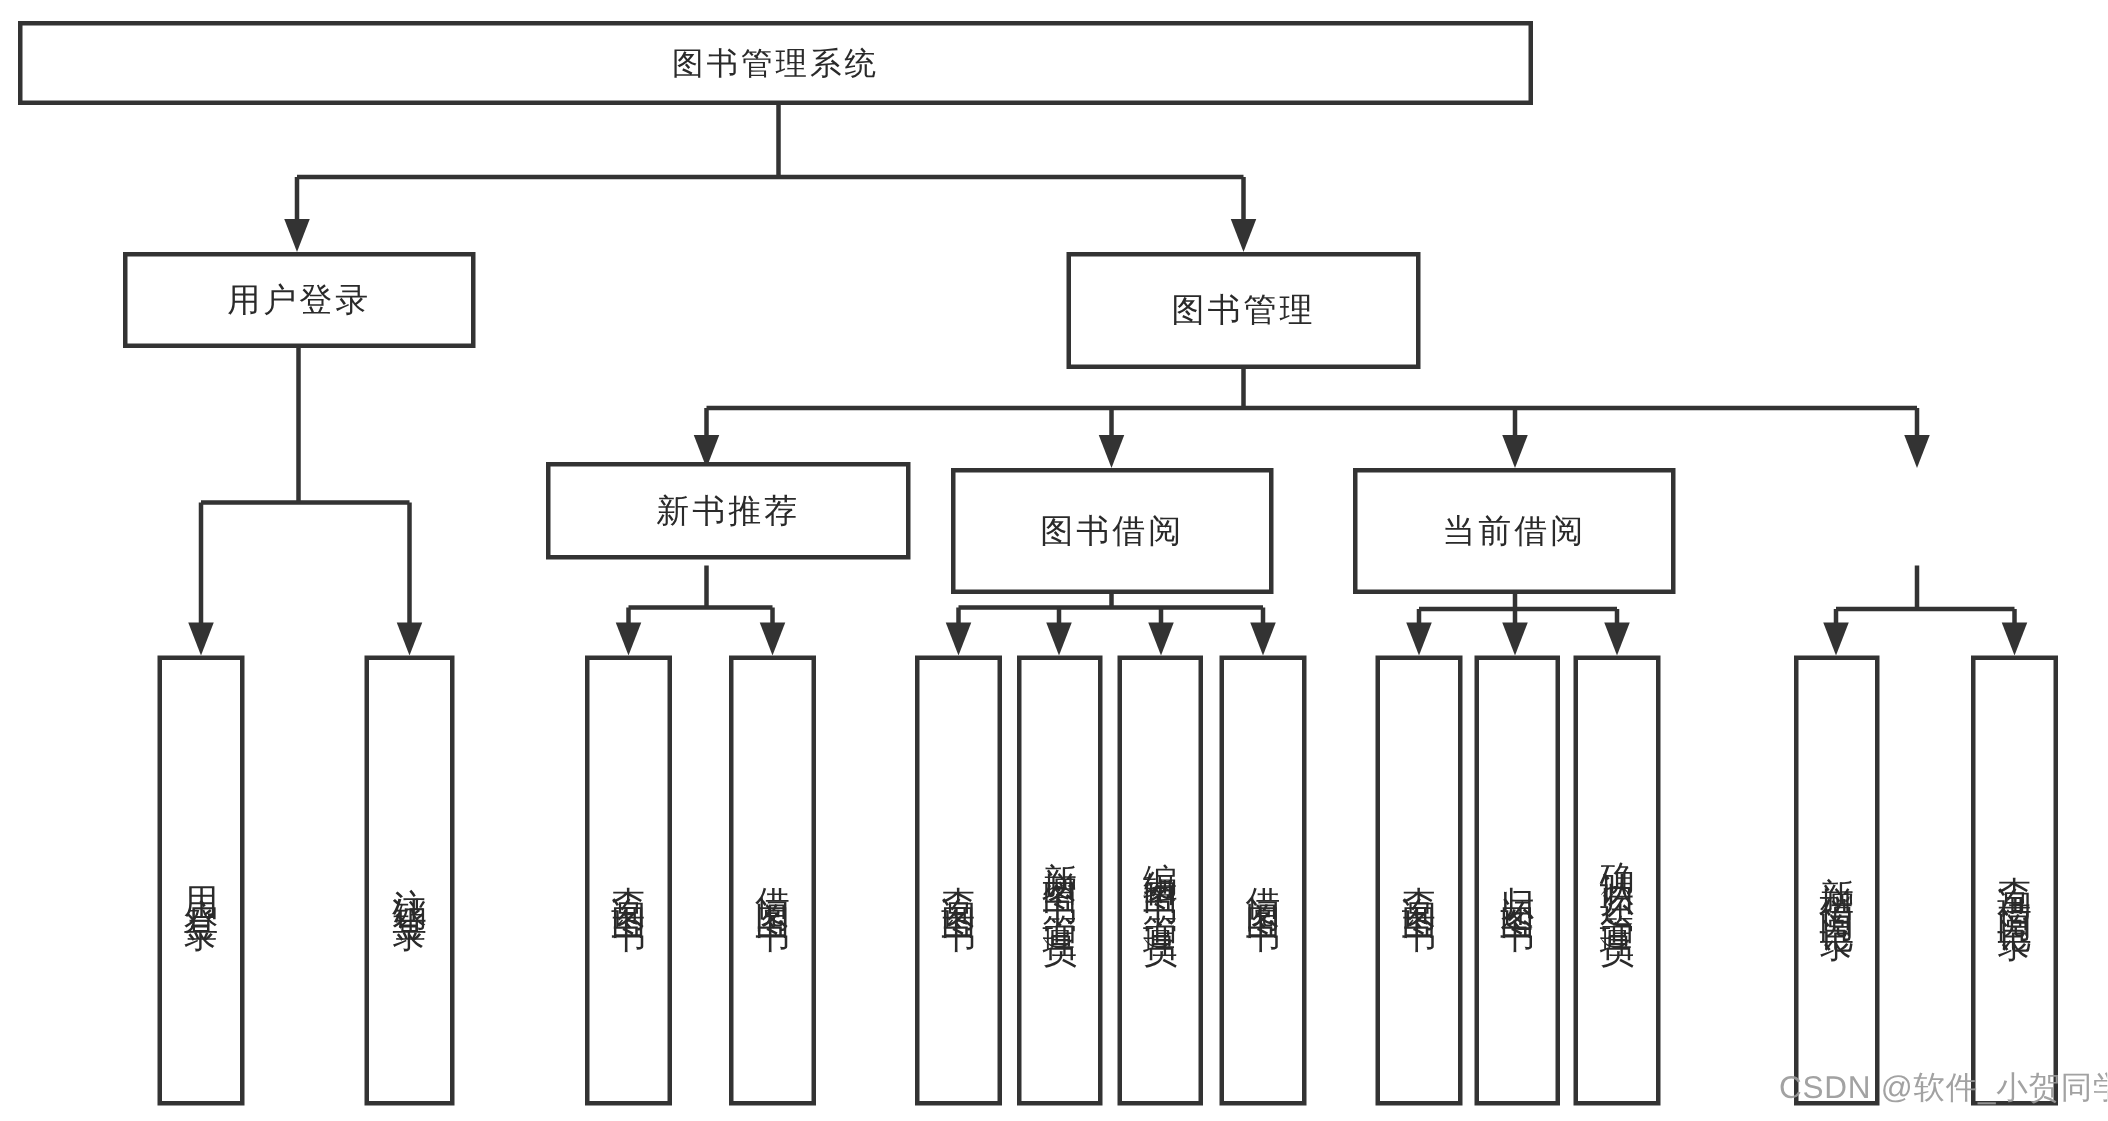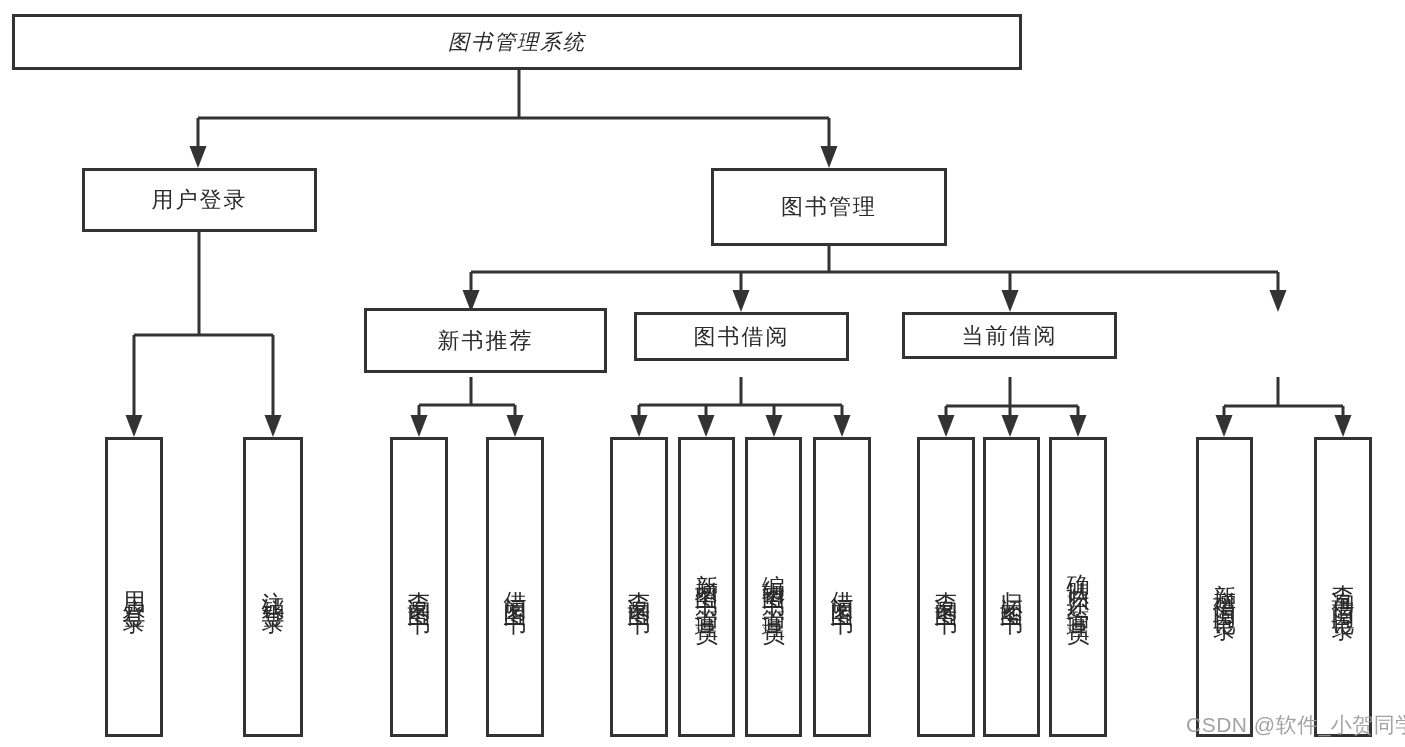--- a/index.html
+++ b/index.html
@@ -19,21 +19,21 @@
     border:3px solid #333333;
     display:flex;align-items:center;justify-content:center;
     z-index:2;
   }
   .hlbl{
     font-size:22px;
     letter-spacing:2px;
     color:#2a2a2a;
     white-space:nowrap;
   }
-  .root .hlbl{font-size:21px;font-style:italic;}
+  .root .hlbl{font-size:21px;}
   .vbox .vlbl{
     writing-mode:vertical-rl;
     text-orientation:mixed;
     font-size:23px;
     letter-spacing:7px;
     line-height:1;
     color:#2a2a2a;
     white-space:nowrap;
   }
   #watermark{
@@ -111,24 +111,24 @@
   <div class="box" style="left:82px;top:168px;width:235px;height:64px">
     <span class="hlbl">用户登录</span>
   </div>
   <div class="box" style="left:711px;top:168px;width:236px;height:78px">
     <span class="hlbl">图书管理</span>
   </div>
 
   <div class="box" style="left:364px;top:308px;width:243px;height:65px">
     <span class="hlbl">新书推荐</span>
   </div>
-  <div class="box" style="left:634px;top:312px;width:215px;height:49px">
+  <div class="box" style="left:634px;top:312px;width:215px;height:84px">
     <span class="hlbl">图书借阅</span>
   </div>
-  <div class="box" style="left:902px;top:312px;width:215px;height:47px">
+  <div class="box" style="left:902px;top:312px;width:215px;height:84px">
     <span class="hlbl">当前借阅</span>
   </div>
 
   <div class="box vbox" style="left:105px;top:437px;width:58px;height:300px">
     <span class="vlbl">用户登录</span>
   </div>
   <div class="box vbox" style="left:243px;top:437px;width:60px;height:300px">
     <span class="vlbl">注销登录</span>
   </div>
 

